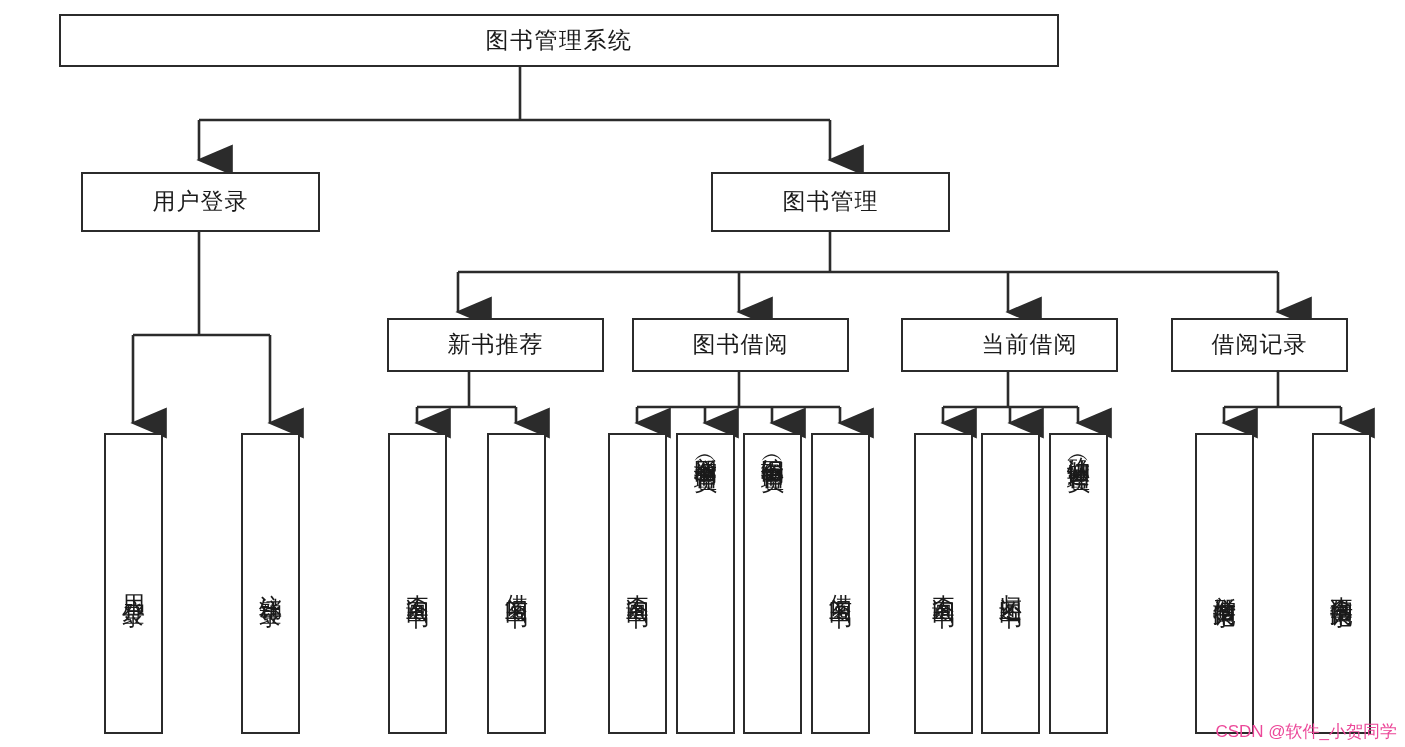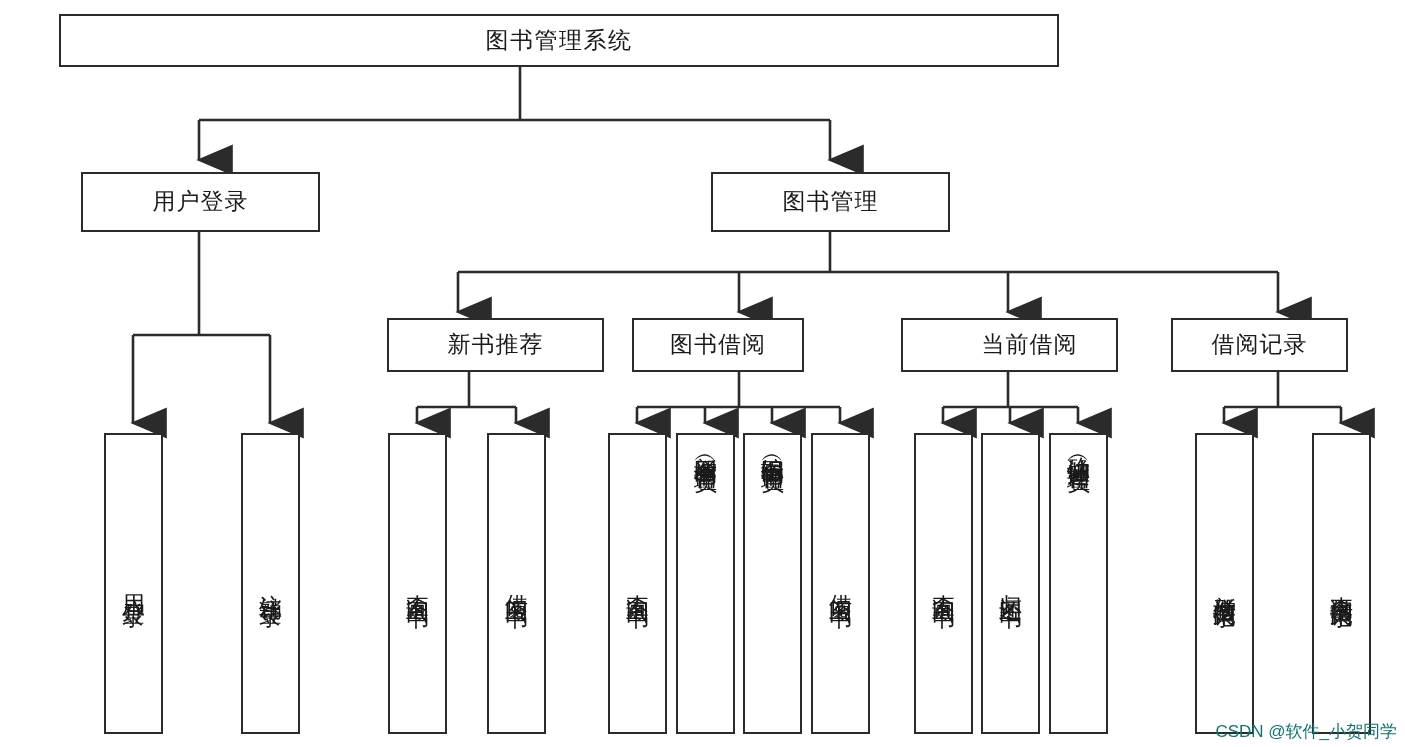--- a/index.html
+++ b/index.html
@@ -69,21 +69,21 @@
     letter-spacing: 2px;
   }
   .node.vert.topalign {
     align-items: flex-start;
   }
   #watermark {
     position: absolute;
     right: 8px;
     bottom: 4px;
     font-size: 17px;
-    color: #0f766e;
+    color: #ec4899;
     white-space: nowrap;
     z-index: 9;
     font-family: "Liberation Sans", "DejaVu Sans", sans-serif;
   }
 </style>
 </head>
 <body>
 
 <div id="diagram-root">
 
@@ -144,21 +144,21 @@
   <div class="node horiz" style="left:81px; top:172px; width:239px; height:60px;">
     <span class="node-label">用户登录</span>
   </div>
   <div class="node horiz" style="left:711px; top:172px; width:239px; height:60px;justify-content:center;">
     <span class="node-label">图书管理</span>
   </div>
 
   <div class="node horiz" style="left:361px; top:318px; width:217px; height:54px;margin-left:26px;">
     <span class="node-label">新书推荐</span>
   </div>
-  <div class="node horiz" style="left:632px; top:318px; width:172px; height:54px;">
+  <div class="node horiz" style="left:632px; top:318px; width:217px; height:54px;">
     <span class="node-label">图书借阅</span>
   </div>
   <div class="node horiz" style="left:901px; top:318px; width:217px; height:54px;padding-left:40px;">
     <span class="node-label">当前借阅</span>
   </div>
   <div class="node horiz" style="left:1171px; top:318px; width:177px; height:54px;">
     <span class="node-label">借阅记录</span>
   </div>
 
   <div class="node vert" style="left:104px; top:433px; width:59px; height:301px;">

